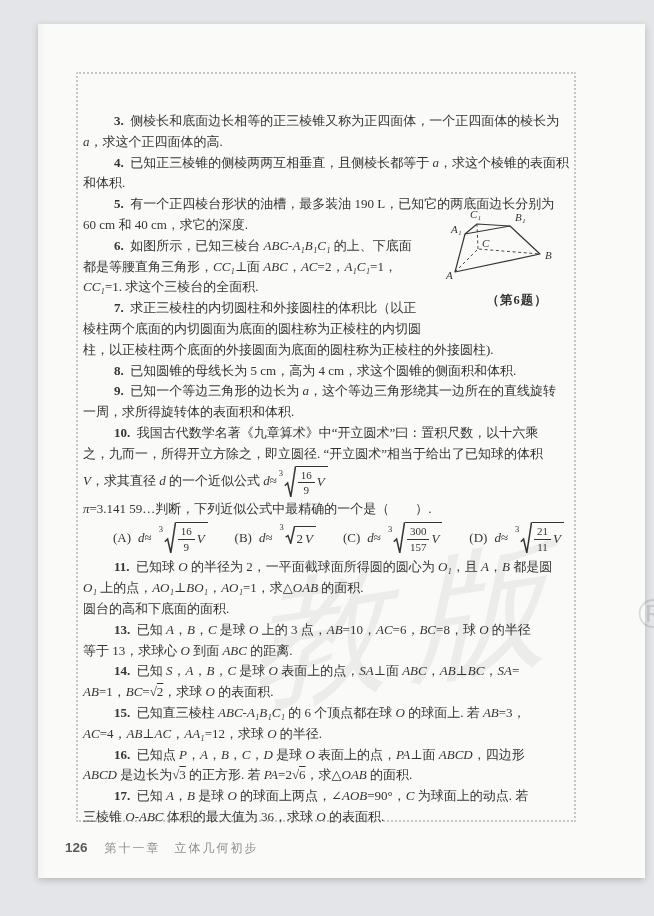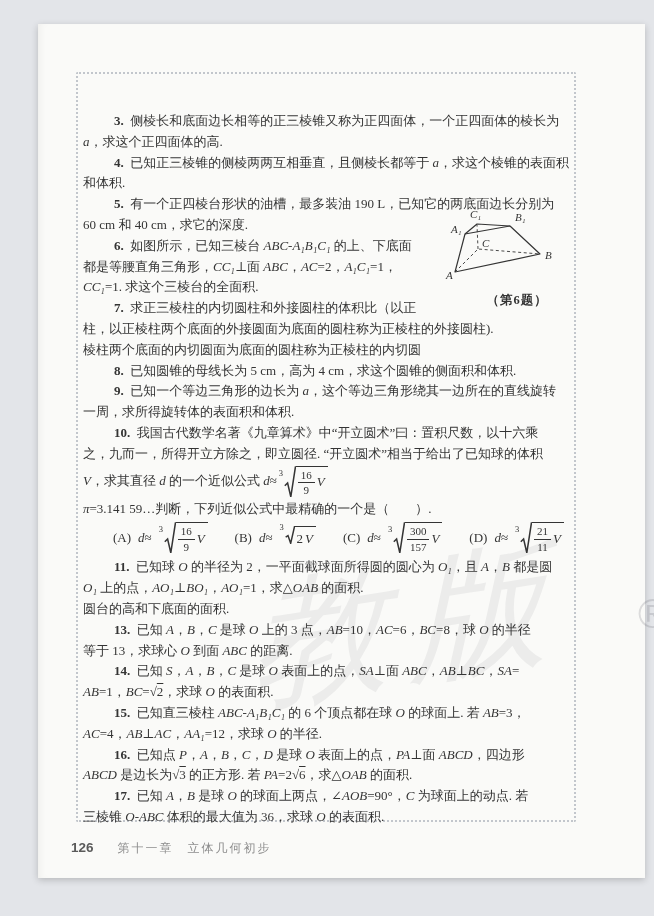--- a/index.html
+++ b/index.html
@@ -39,21 +39,21 @@
     letter-spacing:1px;font-weight:bold;}
   .vlabel{font-style:italic;font-size:11px;fill:#343434;font-family:"Liberation Serif","DejaVu Serif",serif;}
   
   .wm{position:absolute;left:170px;top:520px;width:440px;height:200px;z-index:1;pointer-events:none;}
   .wmchars{position:absolute;left:40px;top:10px;font-size:140px;line-height:1;
     letter-spacing:22px;color:rgba(70,70,85,.075);transform:rotate(-9deg) skewX(-8deg);
     font-style:italic;white-space:nowrap;}
   .wmreg{position:absolute;left:430px;top:48px;font-size:40px;color:rgba(70,70,85,.17);
     font-family:"Liberation Sans","DejaVu Sans",sans-serif;}
   
-  .footer{position:absolute;left:33px;top:816px;display:flex;align-items:baseline;gap:24px;z-index:2;}
+  .footer{position:absolute;left:27px;top:816px;display:flex;align-items:baseline;gap:17px;z-index:2;}
   .pgnum{font-family:"Liberation Sans","DejaVu Sans",sans-serif;font-weight:bold;
     font-size:13.5px;color:#5a5a5a;}
   .chapter{font-size:12px;color:#8d8d8d;letter-spacing:2px;text-align:right;}
 </style>
 </head>
 <body>
 
 <div class="page">
 
   <div class="frame"></div>
@@ -67,22 +67,22 @@
       <div class="line indent"><b>3.</b> 侧棱长和底面边长相等的正三棱锥又称为正四面体，一个正四面体的棱长为</div>
       <div class="line"><i>a</i>，求这个正四面体的高.</div>
       <div class="line indent"><b>4.</b> 已知正三棱锥的侧棱两两互相垂直，且侧棱长都等于 <i>a</i>，求这个棱锥的表面积</div>
       <div class="line">和体积.</div>
       <div class="line indent"><b>5.</b> 有一个正四棱台形状的油槽，最多装油 190 L，已知它的两底面边长分别为</div>
       <div class="line">60 cm 和 40 cm，求它的深度.</div>
       <div class="line indent"><b>6.</b> 如图所示，已知三棱台 <i>ABC-A₁B₁C₁</i> 的上、下底面</div>
       <div class="line">都是等腰直角三角形，<i>CC₁</i>⊥面 <i>ABC</i>，<i>AC</i>=2，<i>A₁C₁</i>=1，</div>
       <div class="line"><i>CC₁</i>=1. 求这个三棱台的全面积.</div>
       <div class="line indent"><b>7.</b> 求正三棱柱的内切圆柱和外接圆柱的体积比（以正</div>
+      <div class="line">棱柱两个底面的内切圆面为底面的圆柱称为正棱柱的内切圆</div>
       <div class="line">柱，以正棱柱两个底面的外接圆面为底面的圆柱称为正棱柱的外接圆柱).</div>
-      <div class="line">棱柱两个底面的内切圆面为底面的圆柱称为正棱柱的内切圆</div>
       <div class="line indent"><b>8.</b> 已知圆锥的母线长为 5 cm，高为 4 cm，求这个圆锥的侧面积和体积.</div>
       <div class="line indent"><b>9.</b> 已知一个等边三角形的边长为 <i>a</i>，这个等边三角形绕其一边所在的直线旋转</div>
       <div class="line">一周，求所得旋转体的表面积和体积.</div>
       <div class="line indent"><b>10.</b> 我国古代数学名著《九章算术》中“开立圆术”曰：置积尺数，以十六乘</div>
       <div class="line">之，九而一，所得开立方除之，即立圆径. “开立圆术”相当于给出了已知球的体积</div>
       <div class="line formula">
         <span><i>V</i>，求其直径 <i>d</i> 的一个近似公式 <i>d</i>≈</span>
         <span class="rad tall">
           <span class="ridx">3</span>
           <svg viewBox="0 0 12 26" preserveAspectRatio="none" class="rsign">

